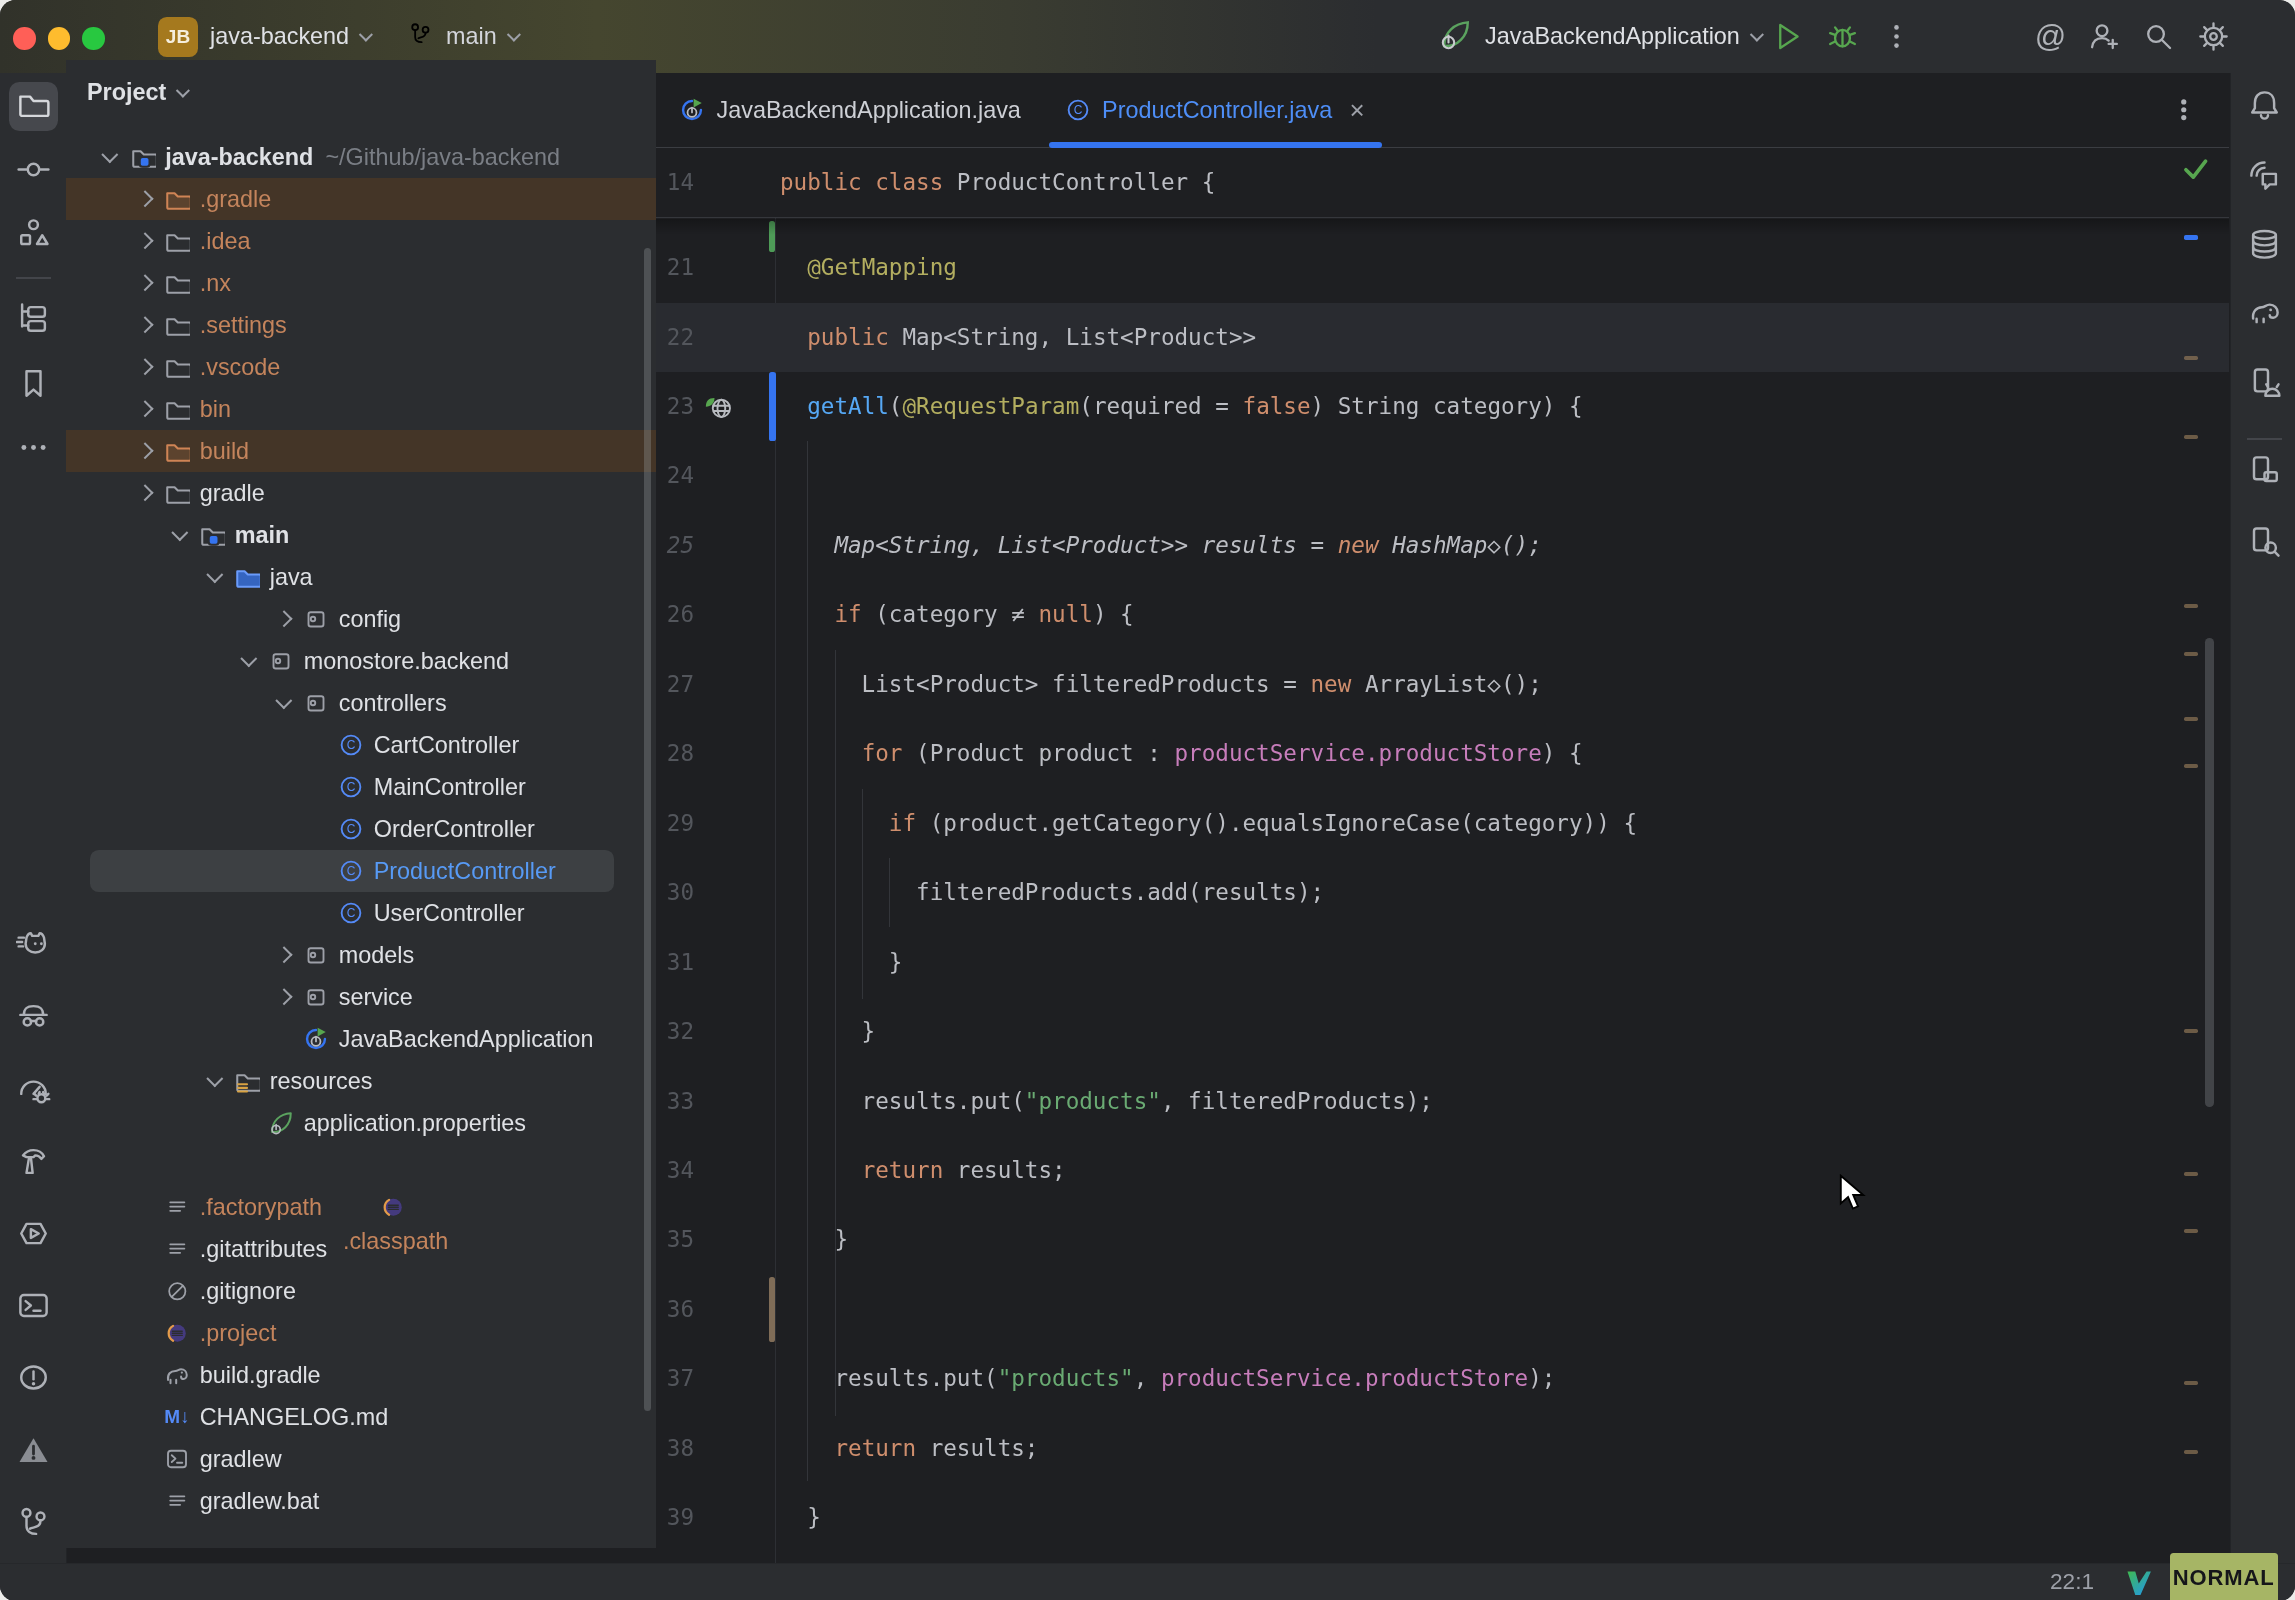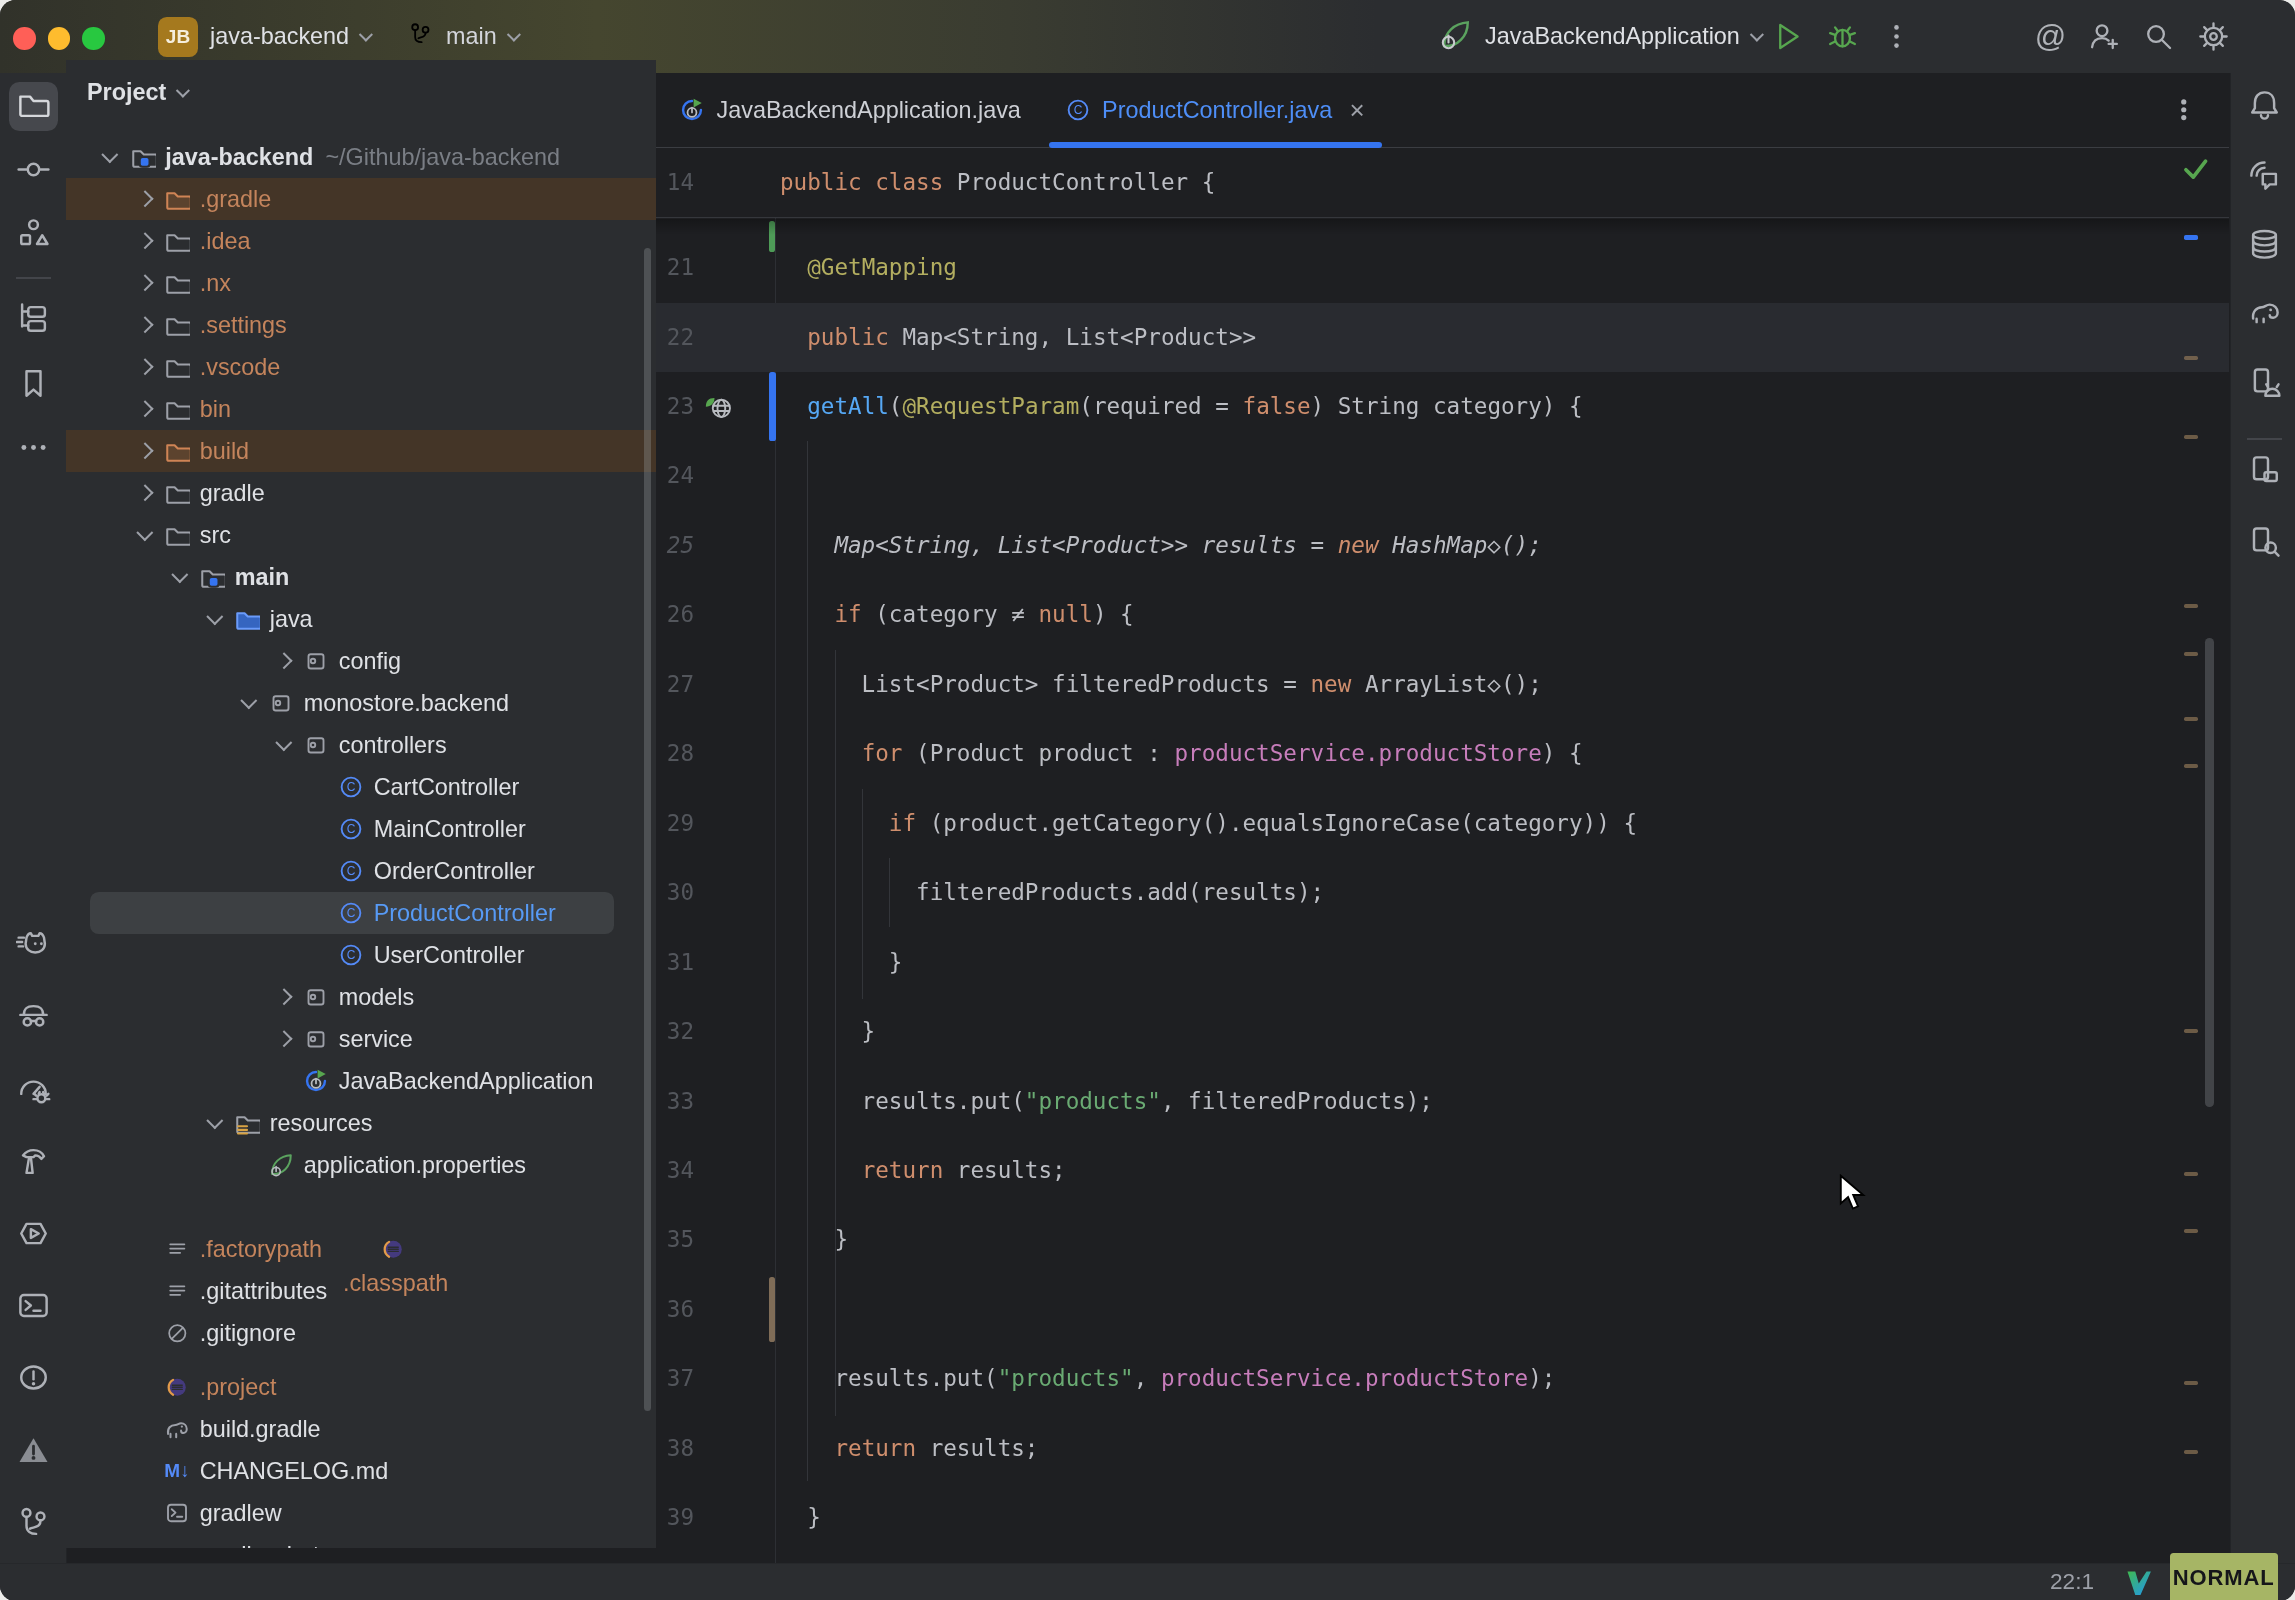--- a/index.html
+++ b/index.html
@@ -381,31 +381,20 @@
             <span class="cbox">
               <span class="chev right"></span>
             </span>
             <span class="ibox">
               <svg width="26" height="26" viewBox="0 0 32 32" fill="none" stroke-width="2.5" stroke-linecap="round" stroke-linejoin="round">
                 <path d="M4 9 h9 l4 4 h14 a2 2 0 0 1 2 2 v11 a2 2 0 0 1 -2 2 H6 a2 2 0 0 1 -2 -2 z" stroke="#9da0a8"></path>
               </svg>
             </span>
             <span class="lbl">gradle</span>
           </div>
-          <div class="trow" style="padding-left: 64px;">
-            <span class="cbox">
-              <span class="chev down"></span>
-            </span>
-            <span class="ibox">
-              <svg width="26" height="26" viewBox="0 0 32 32" fill="none" stroke-width="2.5" stroke-linecap="round" stroke-linejoin="round">
-                <path d="M4 9 h9 l4 4 h14 a2 2 0 0 1 2 2 v11 a2 2 0 0 1 -2 2 H6 a2 2 0 0 1 -2 -2 z" stroke="#9da0a8"></path>
-              </svg>
-            </span>
-            <span class="lbl">src</span>
-          </div>
           <div class="trow bold" style="padding-left: 99px;">
             <span class="cbox">
               <span class="chev down"></span>
             </span>
             <span class="ibox">
               <svg width="26" height="26" viewBox="0 0 32 32" fill="none" stroke-width="2.5" stroke-linecap="round" stroke-linejoin="round">
                 <path d="M4 9 h9 l4 4 h14 a2 2 0 0 1 2 2 v11 a2 2 0 0 1 -2 2 H6 a2 2 0 0 1 -2 -2 z" stroke="#9da0a8"></path>
                 <rect x="12" y="16" width="12" height="12" rx="3.5" fill="#3574f0" stroke="#2b2d30" stroke-width="2.5"></rect>
               </svg>
             </span>
@@ -607,21 +596,21 @@
           <div class="trow" style="padding-left: 64px;">
             <span class="cbox"></span>
             <span class="ibox">
               <svg width="22.6" height="22.6" viewBox="0 0 32 32" fill="none" stroke-width="2.5" stroke-linecap="round" stroke-linejoin="round">
                 <circle cx="16" cy="16" r="11.5" stroke="#9da0a8"></circle>
                 <line x1="8.5" y1="23.5" x2="23.5" y2="8.5" stroke="#9da0a8"></line>
               </svg>
             </span>
             <span class="lbl">.gitignore</span>
           </div>
-          <div class="trow ignored" style="padding-left: 64px; margin-top: 12px;">
+          <div class="trow ignored" style="padding-left: 64px;">
             <span class="cbox"></span>
             <span class="ibox">
               <svg width="22.6" height="22.6" viewBox="0 0 32 32" fill="none" stroke-width="2.5" stroke-linecap="round" stroke-linejoin="round">
                 <circle cx="16" cy="16" r="12" fill="#443a7e" stroke="none"></circle>
                 <path d="M10 5.5 a12 12 0 0 0 0 21" stroke="#e39b4a" stroke-width="3.2"></path>
                 <g stroke="#2b2d30" stroke-width="2">
                   <path d="M9 13 h14 M9 16 h14 M9 19 h14"></path>
                 </g>
               </svg>
             </span>

